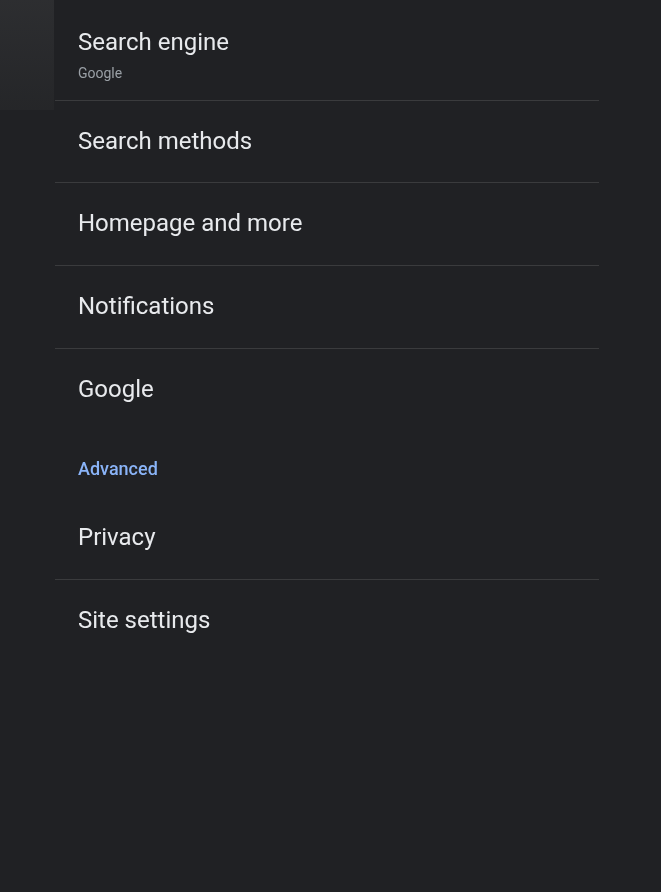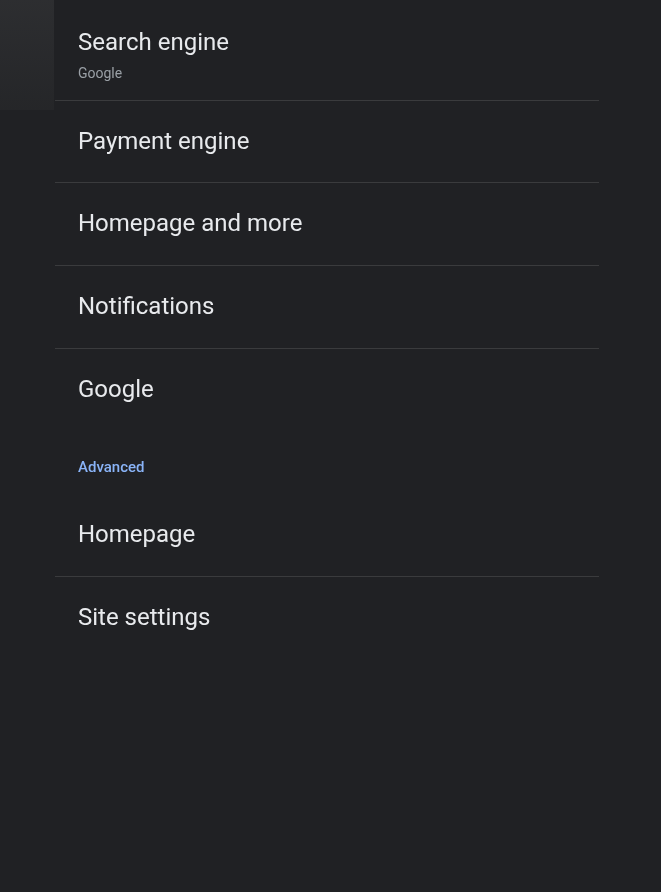--- a/index.html
+++ b/index.html
@@ -49,58 +49,58 @@
       cursor: pointer;
     }
     .entry.last {
       border-bottom: none;
     }
     .hdr {
       padding-top: 28px;
       padding-bottom: 22px;
       padding-left: 23px;
       color: #8ab4f8;
-      font-size: 15px;
+      font-size: 18px;
       font-weight: 500;
     }
   </style>
 </head>
 <body>
 
 <div class="highlight-box"></div>
 
 <div class="wrapper">
 
   <div class="entry" style="padding-top:26px;padding-bottom:18px;">
     <div class="item-title">Search engine</div>
     <div class="item-subtitle">Google</div>
   </div>
 
 
   <div class="entry">
-    <div class="item-title">Payment engine</div>
+    <div class="item-title">Search methods</div>
   </div>
 
   <div class="entry">
     <div class="item-title">Homepage and more</div>
   </div>
 
   <div class="entry">
     <div class="item-title">Notifications</div>
   </div>
 
 
   <div class="entry" style="border-bottom:none;">
     <div class="item-title">Google</div>
   </div>
 
   <div class="hdr">Advanced</div>
 
   <div class="entry" style="padding-top:20px;">
-    <div class="item-title">Homepage</div>
+    <div class="item-title">Privacy</div>
   </div>
 
 
   <div class="entry last">
     <div class="item-title">Site settings</div>
   </div>
 
 </div>
 
 </body></html>

